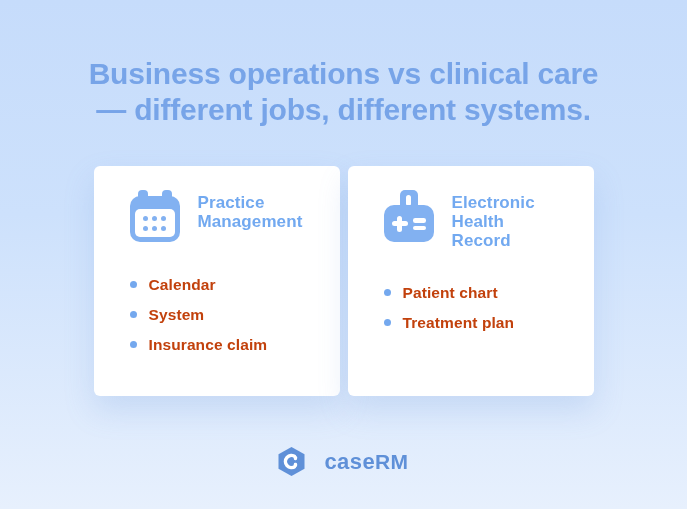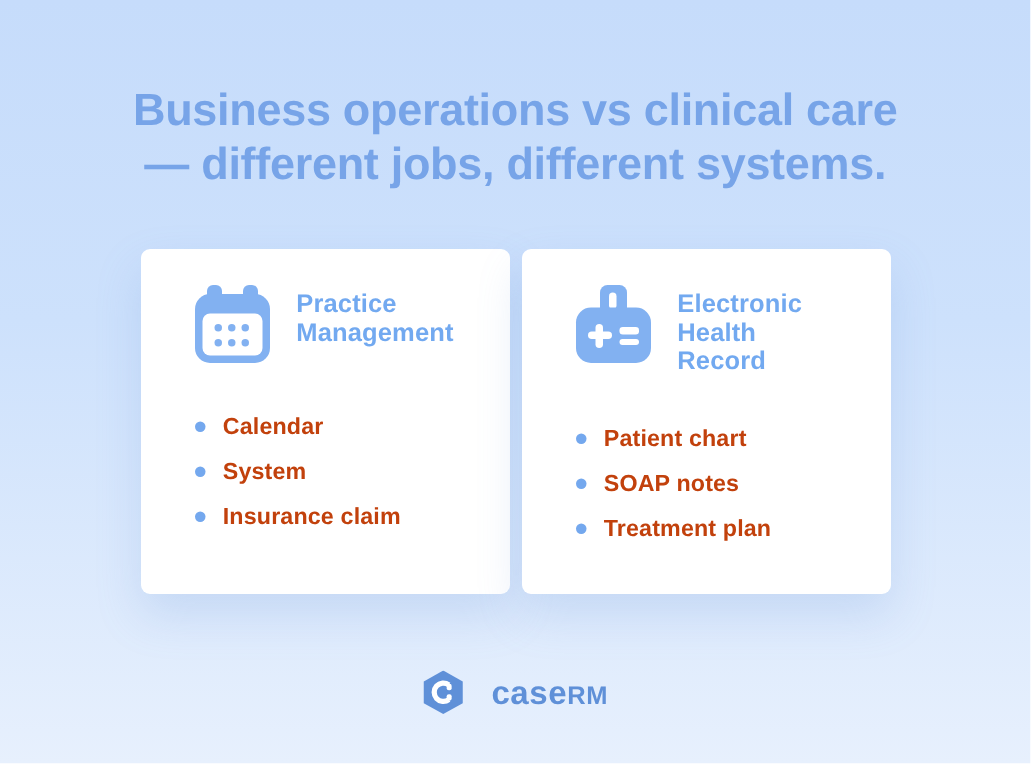--- a/index.html
+++ b/index.html
@@ -70,21 +70,21 @@
   .eq-t { position:absolute; right:8px; top:13px; width:13px; height:4.5px; background:#ffffff; border-radius:2.2px; }
   .eq-b { position:absolute; right:8px; top:20.5px; width:13px; height:4.5px; background:#ffffff; border-radius:2.2px; }
 
   
   .logo {
     position:absolute; left:0; right:0; bottom:33px;
     display:flex; align-items:center; justify-content:center; gap:19px;
   }
   .brand { display:flex; align-items:baseline; color:#5f90d8; font-weight:bold; }
   .brand-case { font-size:22px; letter-spacing:0.4px; }
-  .brand-rm { font-size:17px; letter-spacing:0.4px; }
+  .brand-rm { font-size:21px; letter-spacing:0.4px; }
 </style>
 </head>
 <body>
 
 <div class="canvas">
 
   <h1 class="title">
     <span class="title-line">Business operations vs clinical care</span>
     <span class="title-line">— different jobs, different systems.</span>
   </h1>
@@ -146,24 +146,20 @@
           <span class="heading-line">Record</span>
         </h2>
       </div>
       <ul class="card-list">
         <li class="list-item">
           <span class="bullet"></span>
           <span>Patient chart</span>
         </li>
         <li class="list-item">
           <span class="bullet"></span>
-          <span>SOAP notes</span>
-        </li>
-        <li class="list-item">
-          <span class="bullet"></span>
           <span>Treatment plan</span>
         </li>
       </ul>
     </section>
 
   </div>
 
   <footer class="logo">
     <svg width="27" height="29" viewBox="0 0 27 29" aria-hidden="true">
       <polygon points="13.5,0 26.5,7.25 26.5,21.75 13.5,29 0.5,21.75 0.5,7.25" fill="#5f90d8"></polygon>

